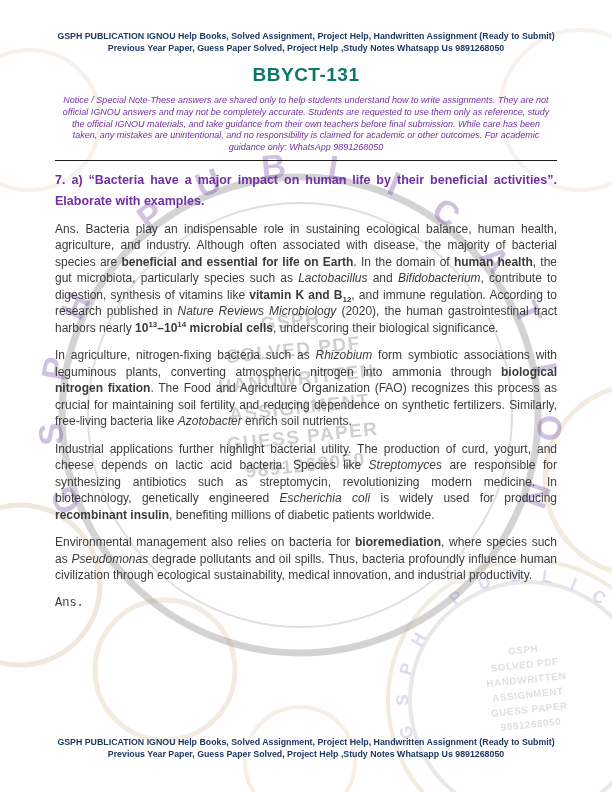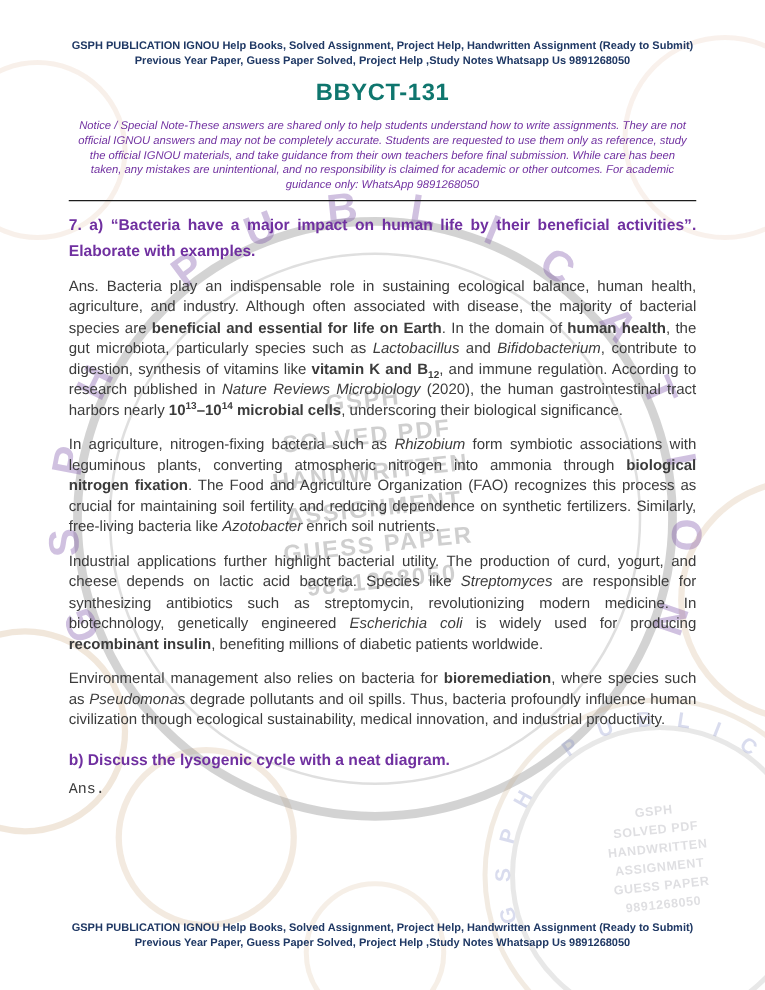--- a/index.html
+++ b/index.html
@@ -136,21 +136,20 @@
 
     <hr class="rule">
 
     <h2 class="q">7. a) “Bacteria have a major impact on human life by their beneficial activities”. Elaborate with examples.</h2>
 
     <p class="body-p"><span>Ans. Bacteria play an indispensable role in sustaining ecological balance, human health, agriculture, and industry. Although often associated with disease, the majority of bacterial species are </span><span style="font-weight: bold;">beneficial and essential for life on Earth</span><span>. In the domain of </span><span style="font-weight: bold;">human health</span><span>, the gut microbiota, particularly species such as </span><span style="font-style: italic;">Lactobacillus</span><span> and </span><span style="font-style: italic;">Bifidobacterium</span><span>, contribute to digestion, synthesis of vitamins like </span><span style="font-weight: bold;">vitamin K and B</span><sub style="font-weight: bold;">12</sub><span>, and immune regulation. According to research published in </span><span style="font-style: italic;">Nature Reviews Microbiology</span><span> (2020), the human gastrointestinal tract harbors nearly </span><span style="font-weight: bold;">10</span><sup style="font-weight: bold;">13</sup><span style="font-weight: bold;">–10</span><sup style="font-weight: bold;">14</sup><span style="font-weight: bold;"> microbial cells</span><span>, underscoring their biological significance.</span></p>
     <p class="body-p"><span>In agriculture, nitrogen-fixing bacteria such as </span><span style="font-style: italic;">Rhizobium</span><span> form symbiotic associations with leguminous plants, converting atmospheric nitrogen into ammonia through </span><span style="font-weight: bold;">biological nitrogen fixation</span><span>. The Food and Agriculture Organization (FAO) recognizes this process as crucial for maintaining soil fertility and reducing dependence on synthetic fertilizers. Similarly, free-living bacteria like </span><span style="font-style: italic;">Azotobacter</span><span> enrich soil nutrients.</span></p>
     <p class="body-p"><span>Industrial applications further highlight bacterial utility. The production of curd, yogurt, and cheese depends on lactic acid bacteria. Species like </span><span style="font-style: italic;">Streptomyces</span><span> are responsible for synthesizing antibiotics such as streptomycin, revolutionizing modern medicine. In biotechnology, genetically engineered </span><span style="font-style: italic;">Escherichia coli</span><span> is widely used for producing </span><span style="font-weight: bold;">recombinant insulin</span><span>, benefiting millions of diabetic patients worldwide.</span></p>
     <p class="body-p"><span>Environmental management also relies on bacteria for </span><span style="font-weight: bold;">bioremediation</span><span>, where species such as </span><span style="font-style: italic;">Pseudomonas</span><span> degrade pollutants and oil spills. Thus, bacteria profoundly influence human civilization through ecological sustainability, medical innovation, and industrial productivity.</span></p>
 
-    <h2 class="q q2">b) Discuss the lysogenic cycle with a neat diagram.</h2>
 
     <p class="body-p ans-label">Ans.</p>
   </div>
 
   <div class="ftr">
     <div>GSPH PUBLICATION IGNOU Help Books, Solved Assignment, Project Help, Handwritten Assignment (Ready to Submit)</div>
     <div>Previous Year Paper, Guess Paper Solved, Project Help ,Study Notes Whatsapp Us 9891268050</div>
   </div>
 
 </div>

